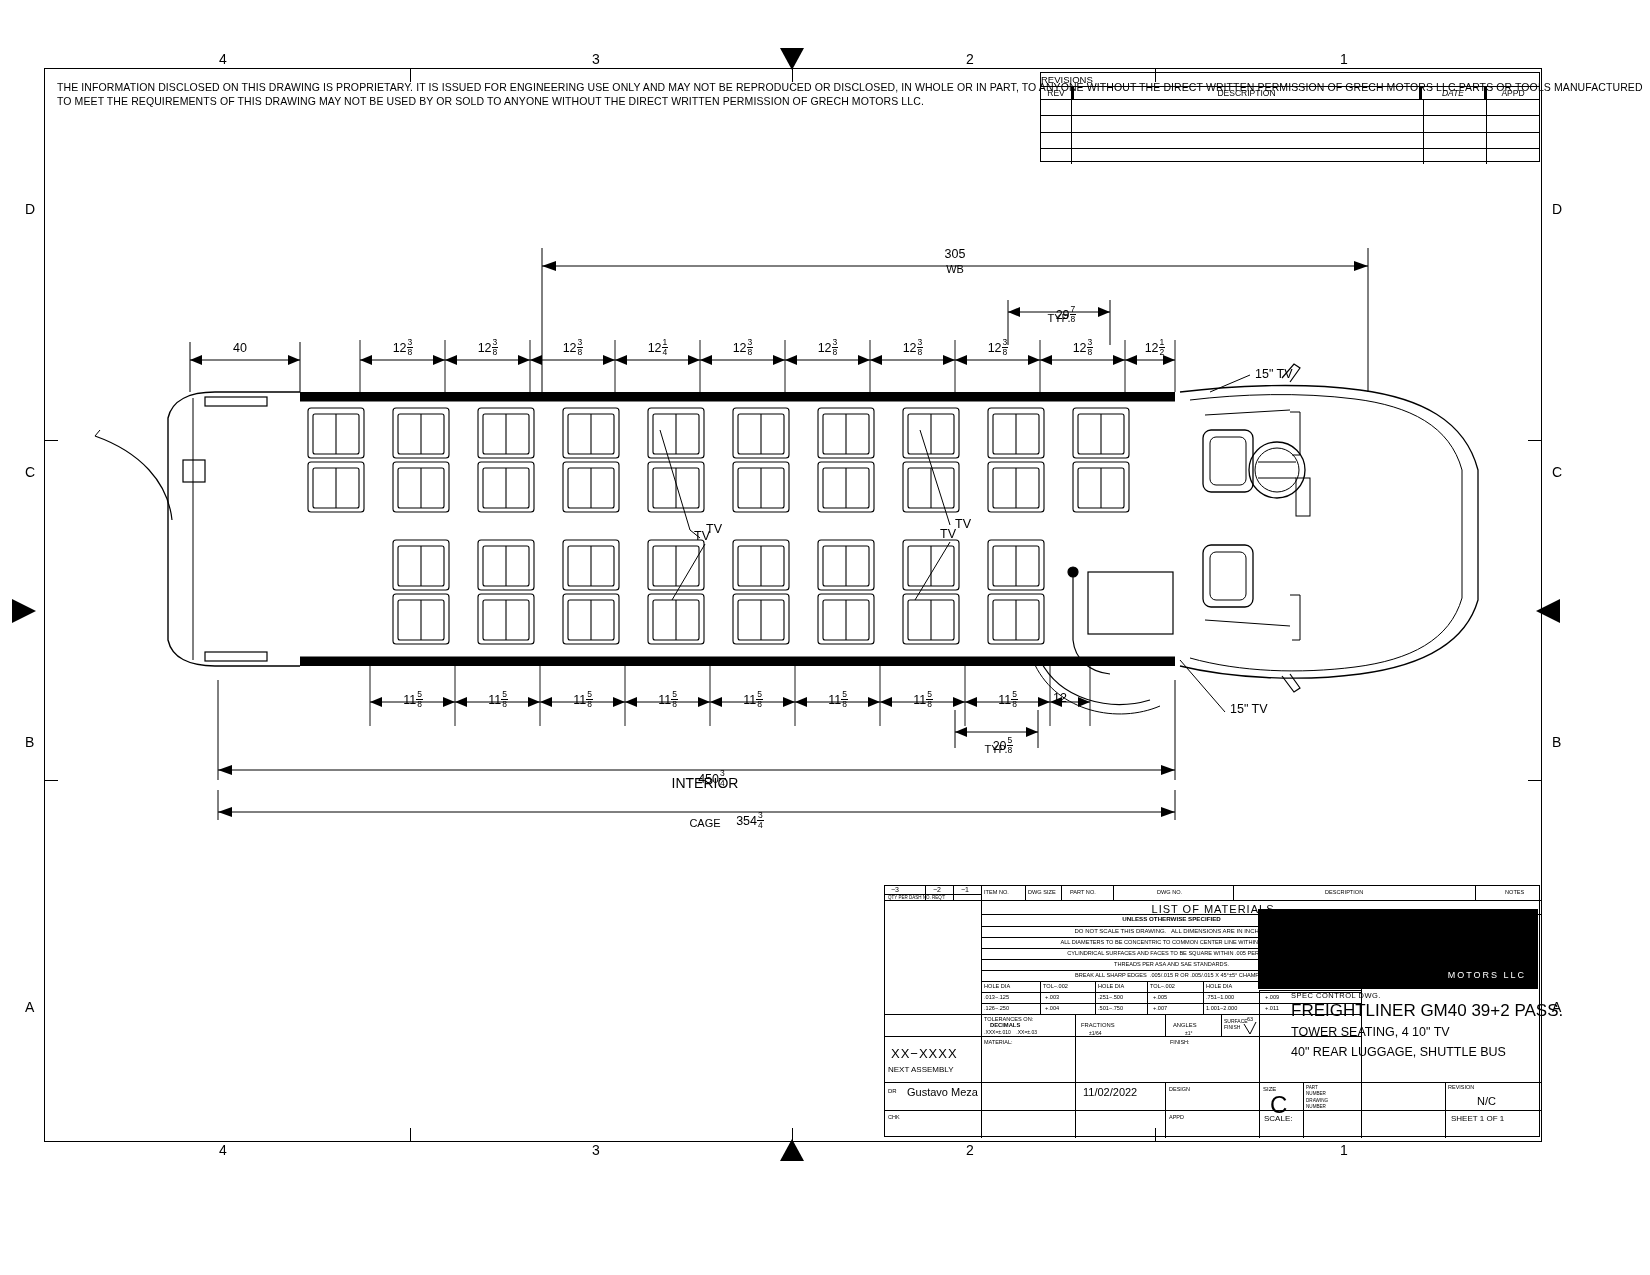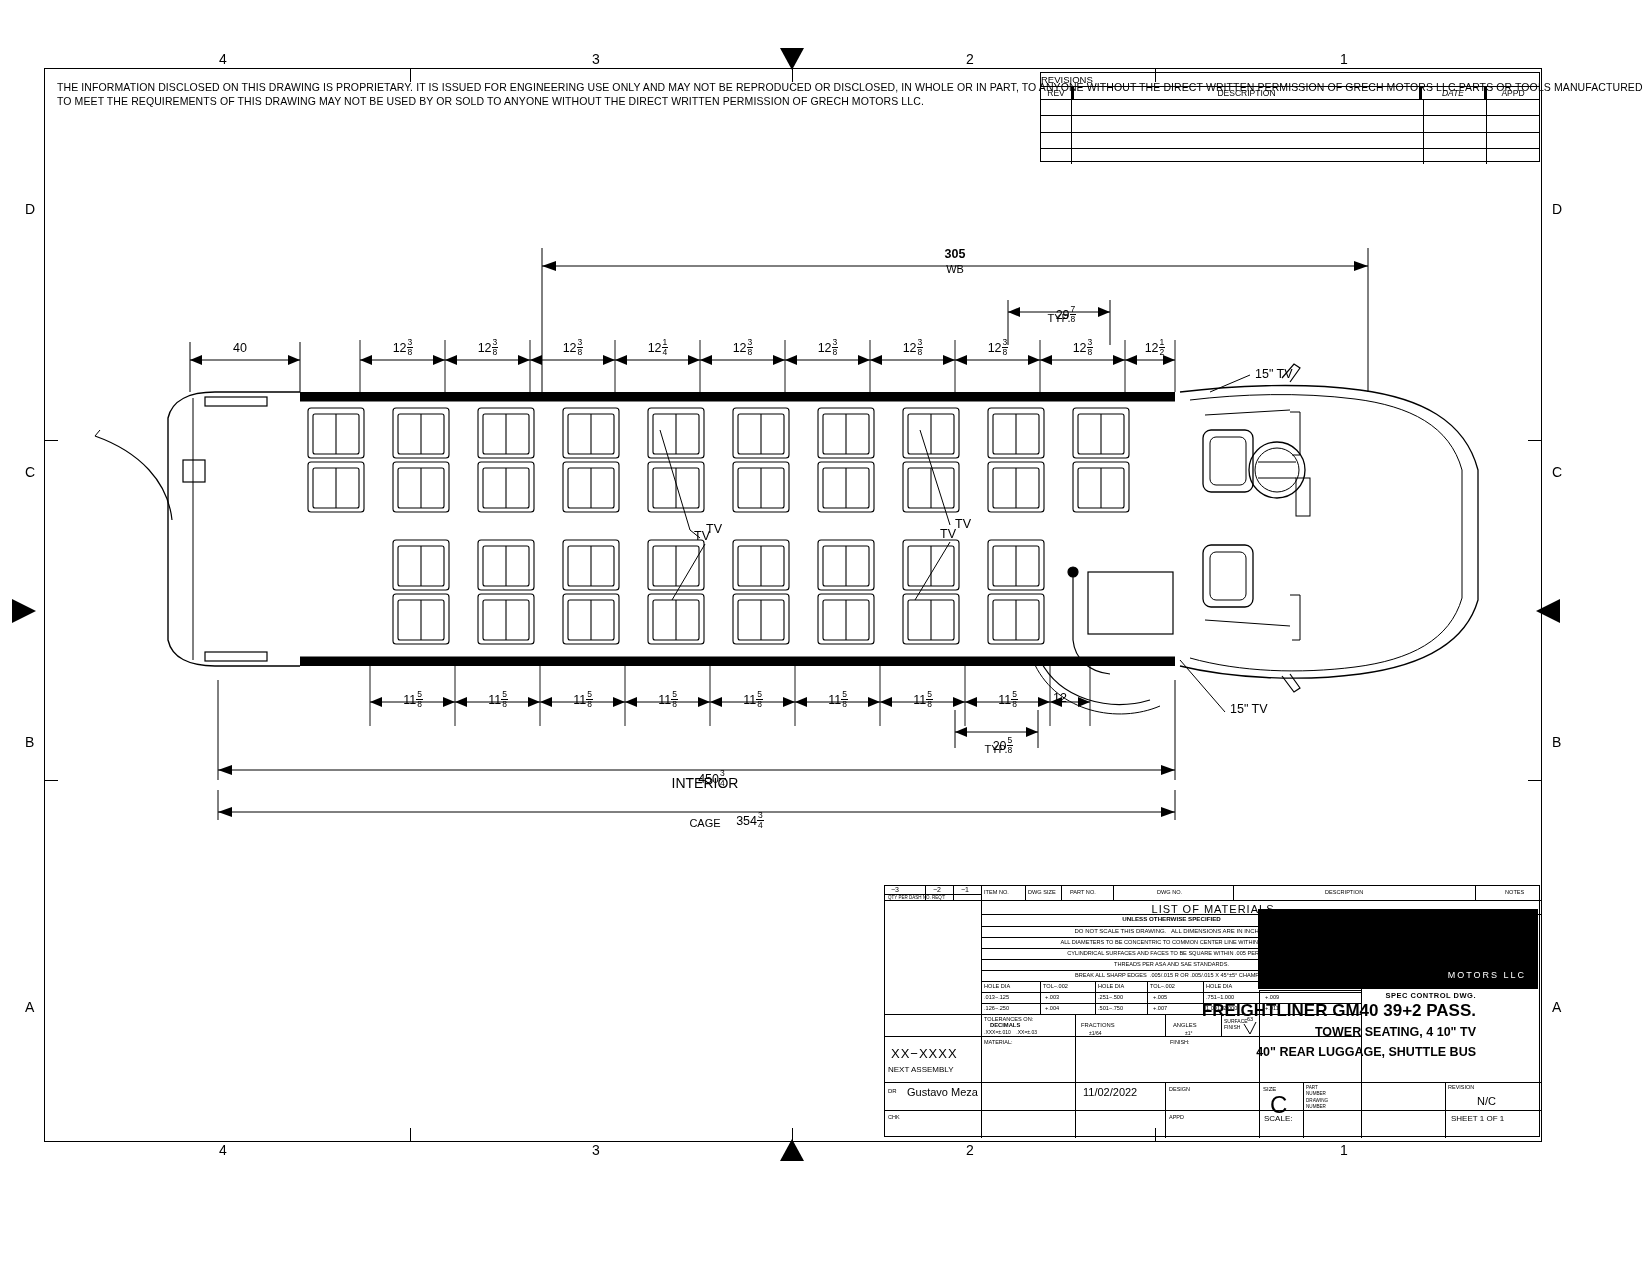--- a/index.html
+++ b/index.html
@@ -41,21 +41,21 @@
 
   
   #title{position:absolute;left:884px;top:885px;width:656px;height:252px;border:1.4px solid #000;box-sizing:border-box;font-size:8px;}
   #title .r{position:absolute;background:#000;}
   .tt{position:absolute;white-space:pre;}
 
   #logoBox{position:absolute;left:1258px;top:909px;width:280px;height:80px;background:#000;color:#fff;}
   #logoBox .g{position:absolute;left:8px;top:2px;font-size:52px;letter-spacing:1px;font-family:"Liberation Serif",serif;font-weight:400;}
   #logoBox .sub{position:absolute;right:12px;bottom:9px;font-size:9px;letter-spacing:2px;}
 
-  .specline{position:absolute;text-align:right;width:280px;left:1196px;font-weight:bold;}
+  .specline{position:absolute;text-align:left;width:280px;left:1291px;}
 </style>
 </head>
 <body>
 
 <div id="sheet">
 
   <div id="frame"></div>
 
   <div class="ln" style="left:410px;top:68px;width:1.2px;height:14px;"></div>
   <div class="ln" style="left:792px;top:68px;width:1.2px;height:14px;"></div>
@@ -484,21 +484,21 @@
       <polygon points="1175,770 1161,765 1161,775" fill="#000" stroke="none"></polygon>
 
       <line x1="218" y1="790" x2="218" y2="820"></line>
       <line x1="1175" y1="790" x2="1175" y2="820"></line>
       <line x1="218" y1="812" x2="1175" y2="812"></line>
       <polygon points="218,812 232,807 232,817" fill="#000" stroke="none"></polygon>
       <polygon points="1175,812 1161,807 1161,817" fill="#000" stroke="none"></polygon>
     </g>
   </svg>
 
-  <div class="txt dim" style="left:915px;top:248px;width:80px;font-weight:bold;">305</div>
+  <div class="txt dim" style="left:915px;top:248px;width:80px;">305</div>
   <div class="txt dim" style="left:915px;top:264px;width:80px;font-size:11px;">WB</div>
 
   <div class="txt dim" style="left:210px;top:342px;width:60px;">40</div>
 
   <div class="txt dim" style="left:1023px;top:292px;width:72px;">
     <span>29</span><span class="frac"><i>7</i><b>8</b></span>
   </div>
   <div class="txt dim" style="left:1023px;top:313px;width:72px;font-size:11px;">TYP.</div>
 
   <div class="txt dim" style="left:960px;top:723px;width:72px;">

